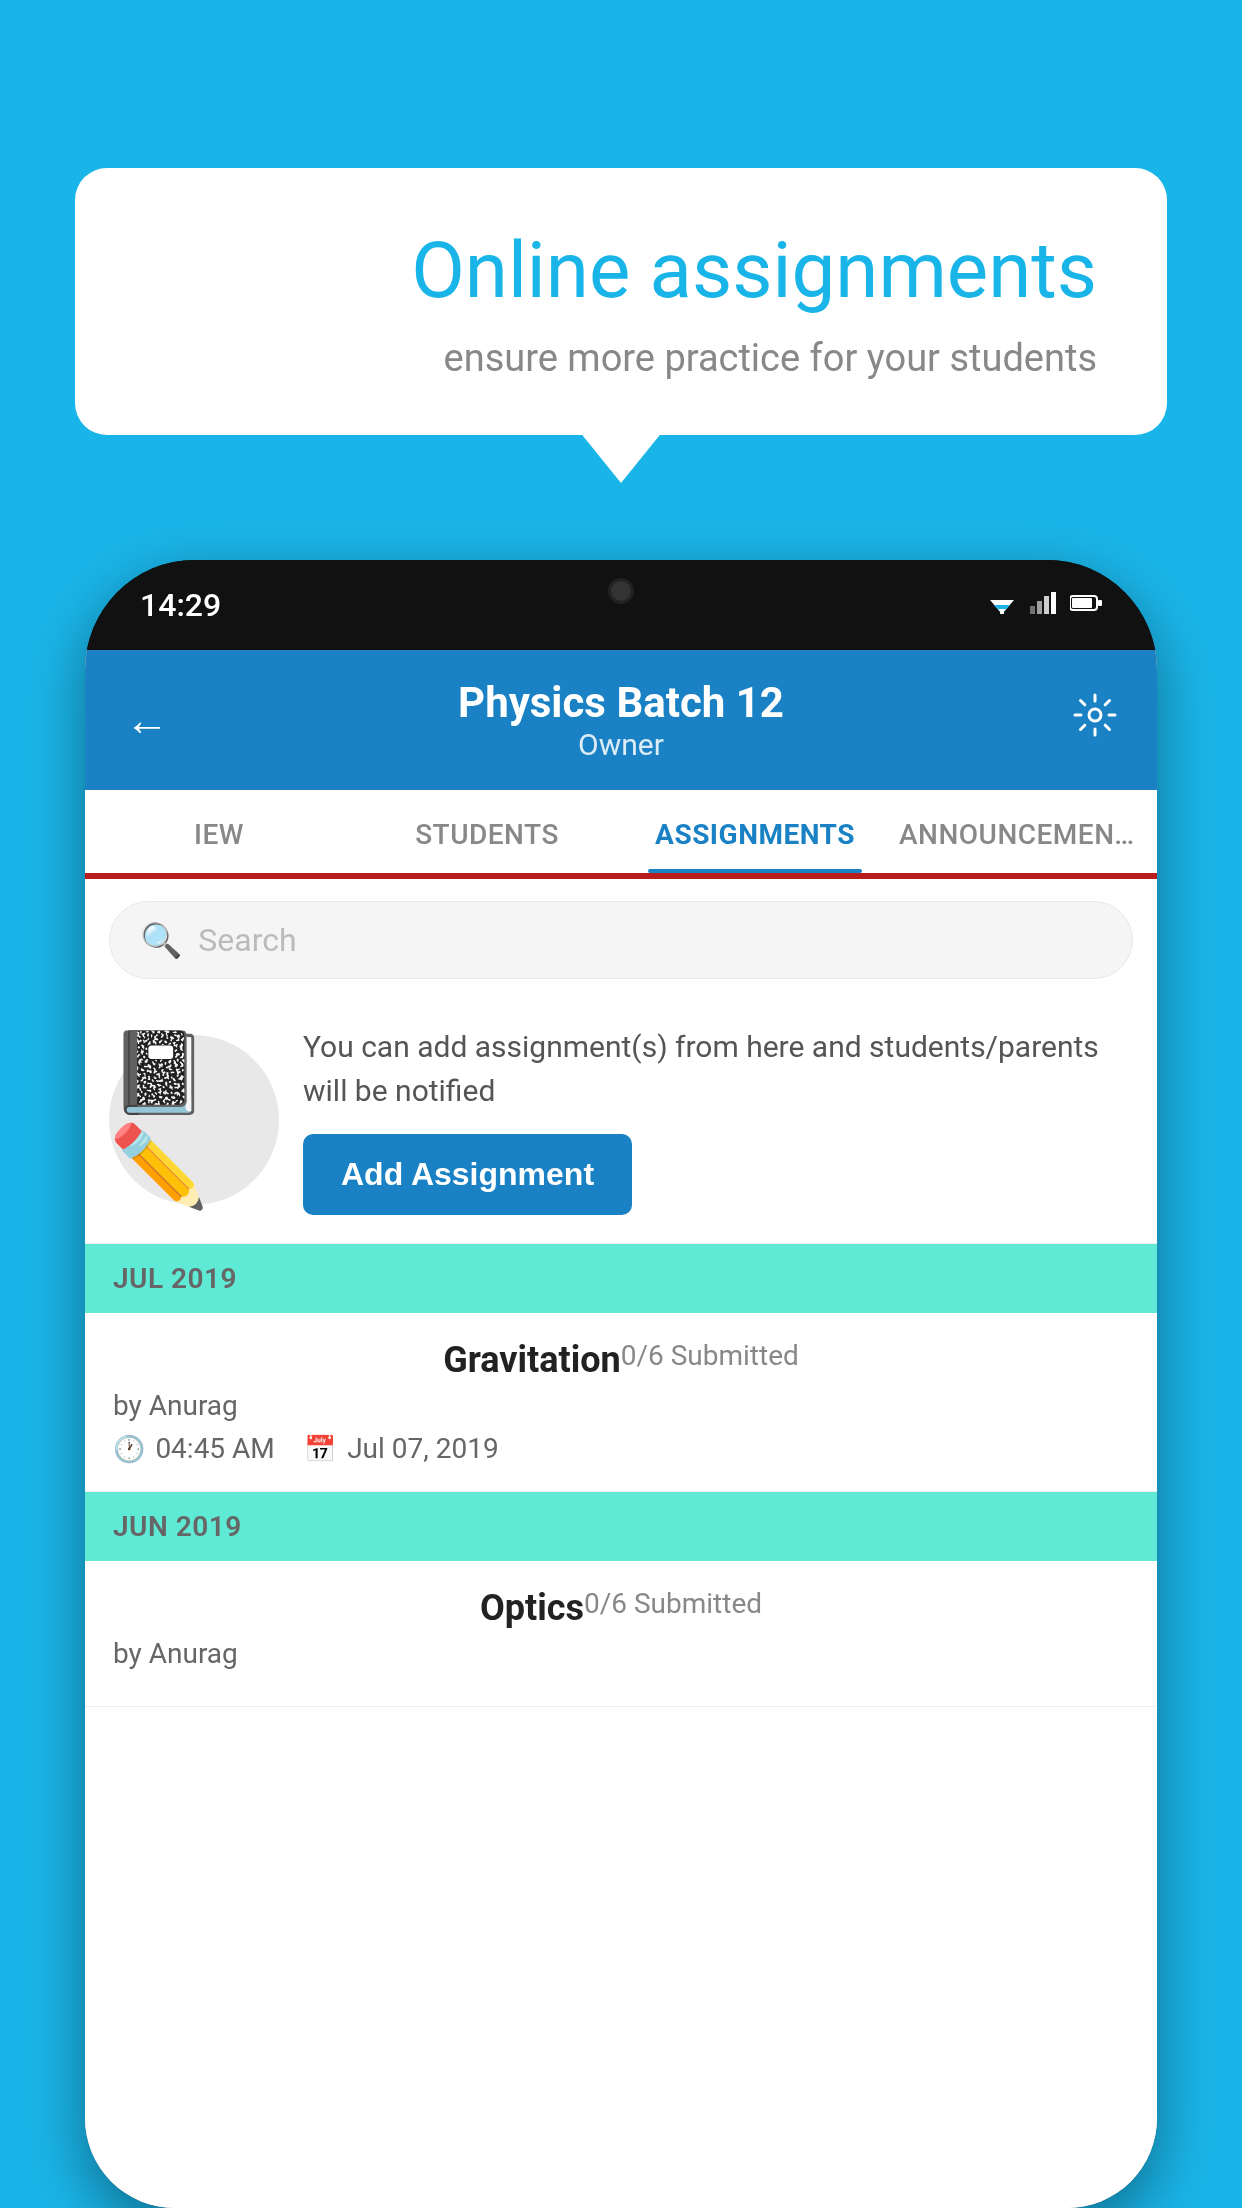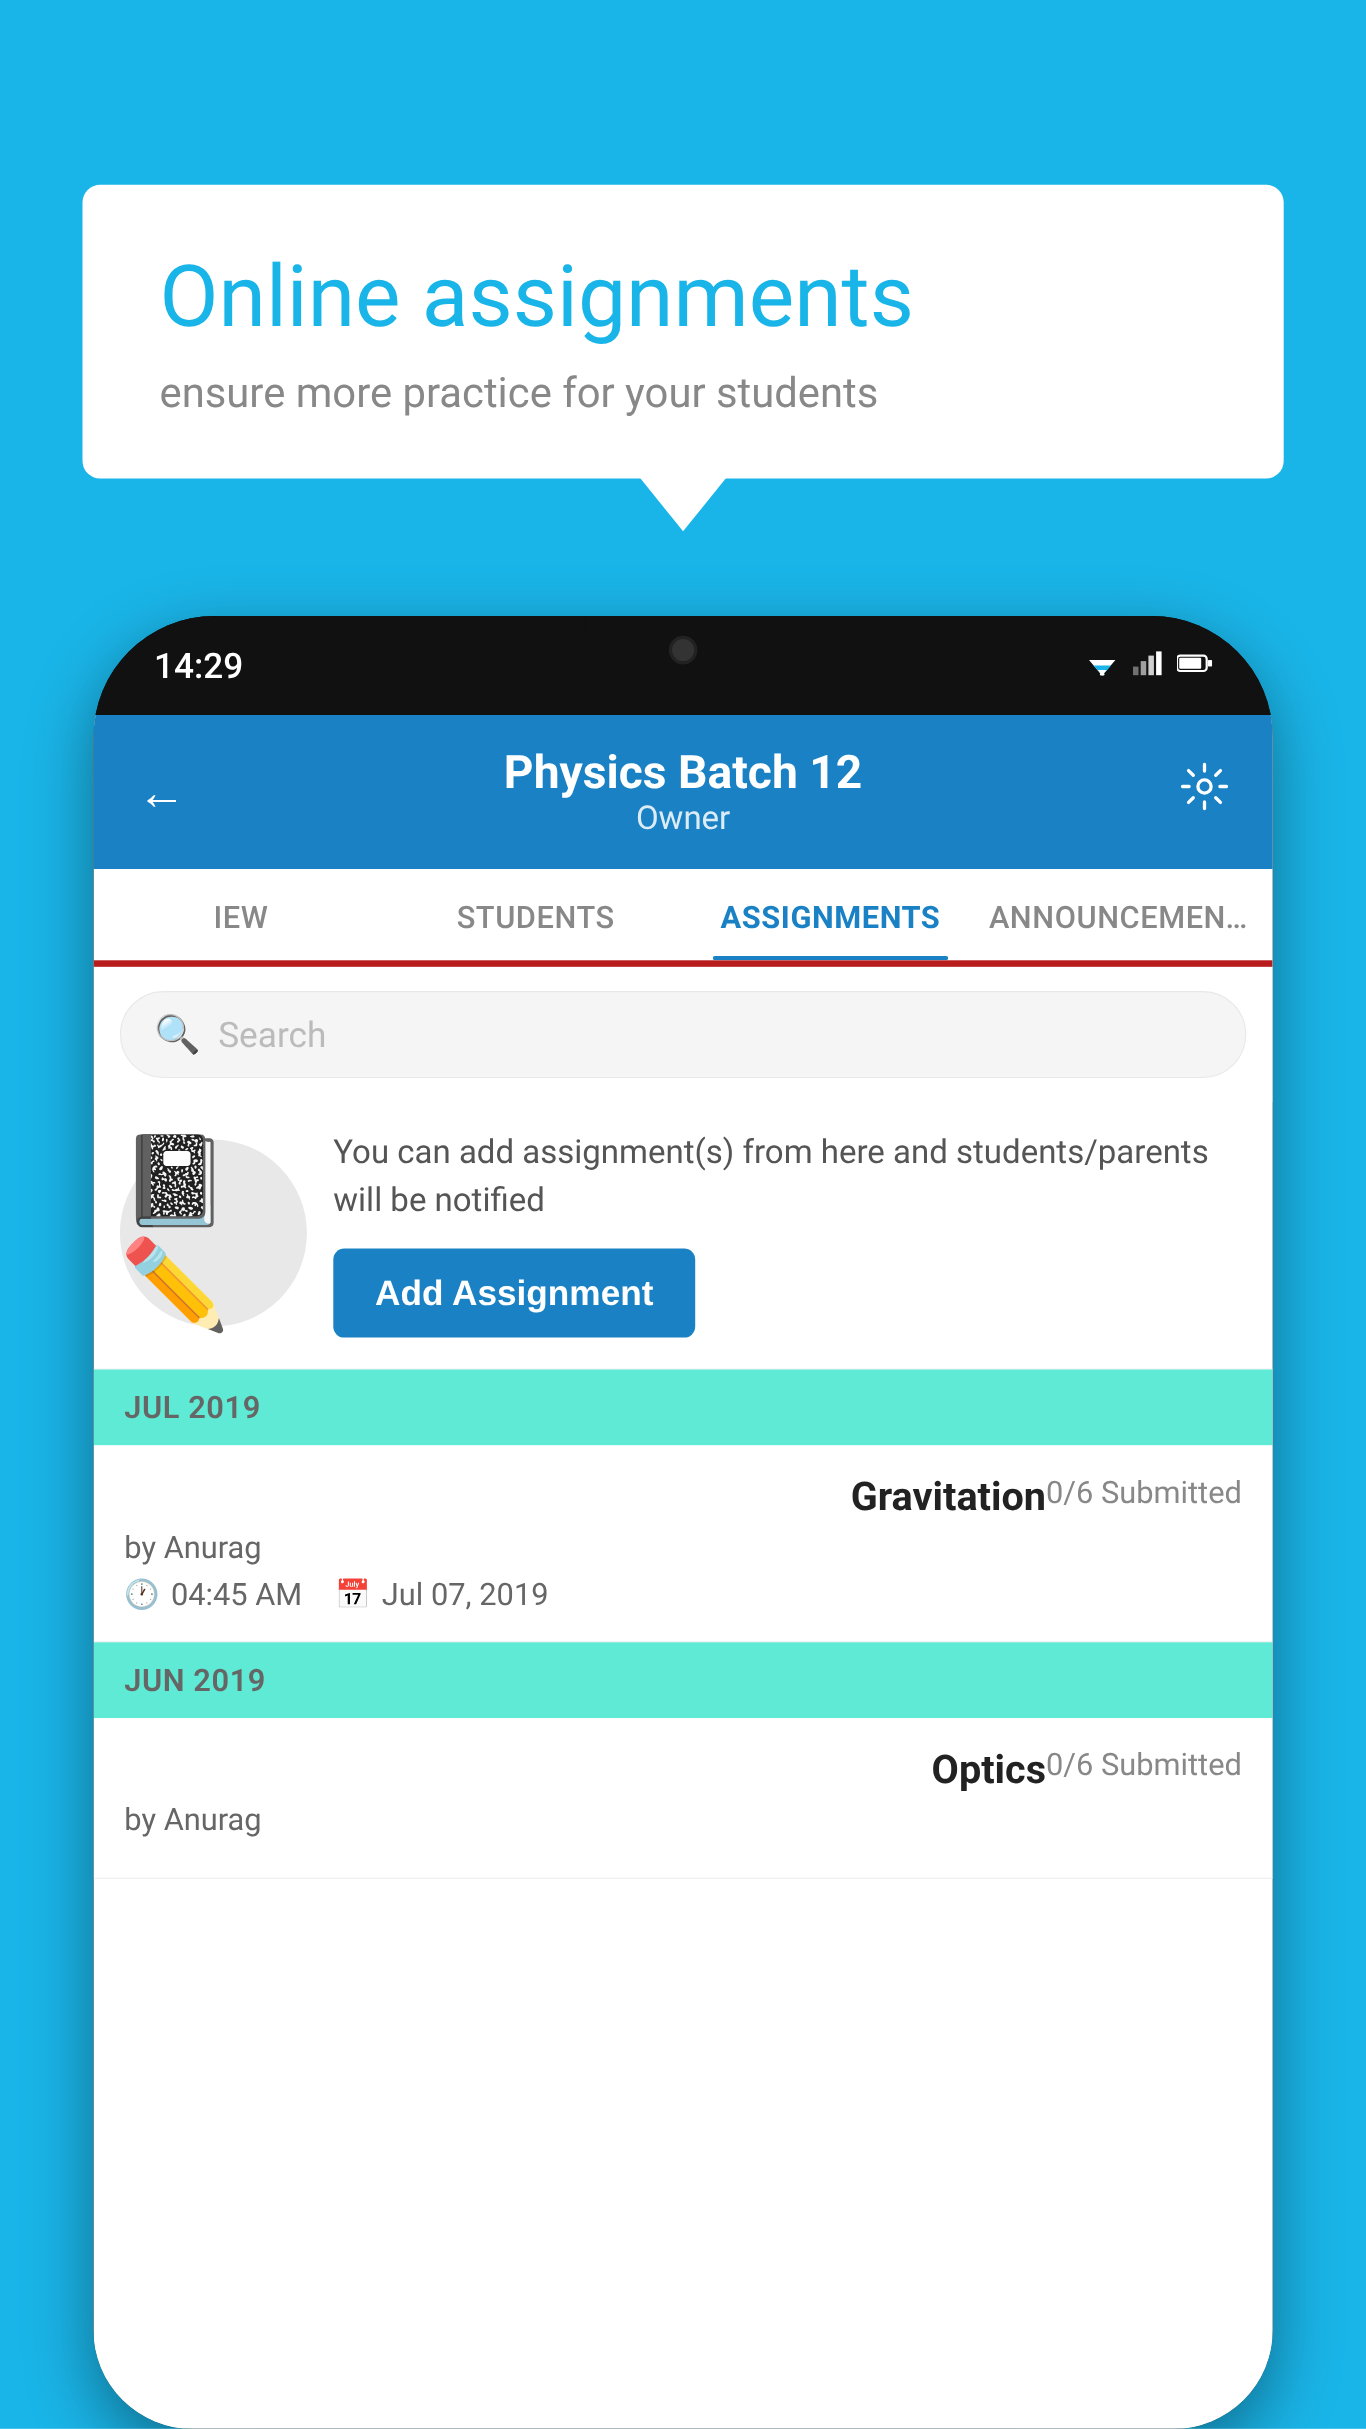--- a/index.html
+++ b/index.html
@@ -12,23 +12,23 @@
       position: relative;
     }
 
     
     .info-card {
       position: absolute;
       top: 168px;
       left: 75px;
       right: 75px;
       background: white;
-      border-radius: 16px;
+      border-radius: 32px;
       padding: 60px 70px 55px 70px;
-      text-align: left;
+      text-align: right;
     }
     .info-card::after {
       content: '';
       position: absolute;
       bottom: -48px;
       left: 50%;
       transform: translateX(-50%);
       width: 0;
       height: 0;
       border-left: 42px solid transparent;
@@ -265,21 +265,21 @@
     }
 
     
     .assignment-item {
       padding: 26px 28px;
       border-bottom: 1px solid #eee;
       background: white;
     }
     .assignment-row1 {
       display: flex;
-      justify-content: flex-end;
+      justify-content: center;
       align-items: flex-start;
       margin-bottom: 8px;
     }
     .assignment-title {
       font-size: 36px;
       font-weight: 700;
       color: #222;
     }
     .assignment-submitted {
       font-size: 28px;

